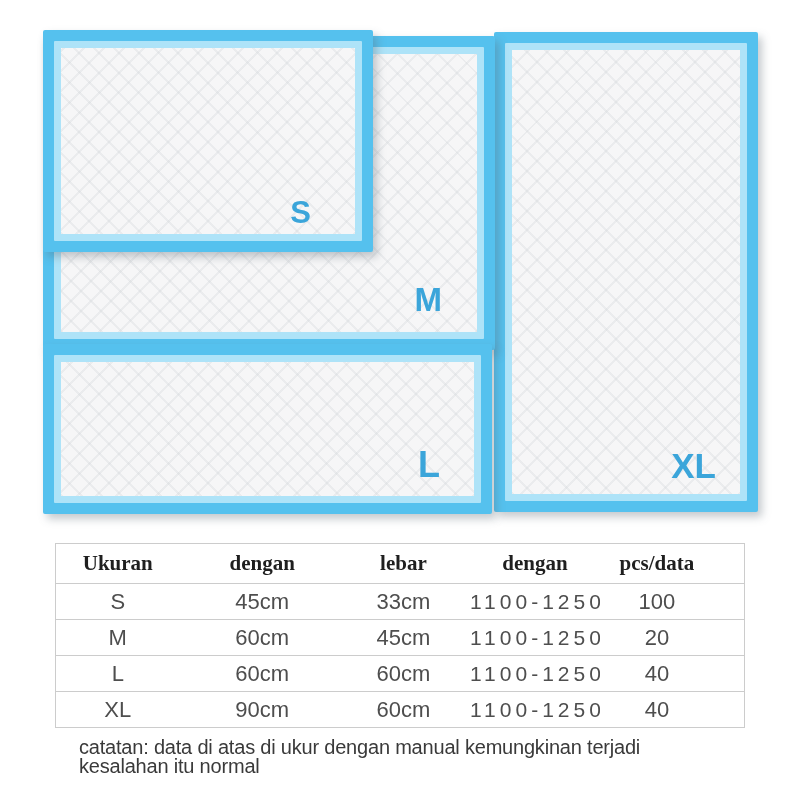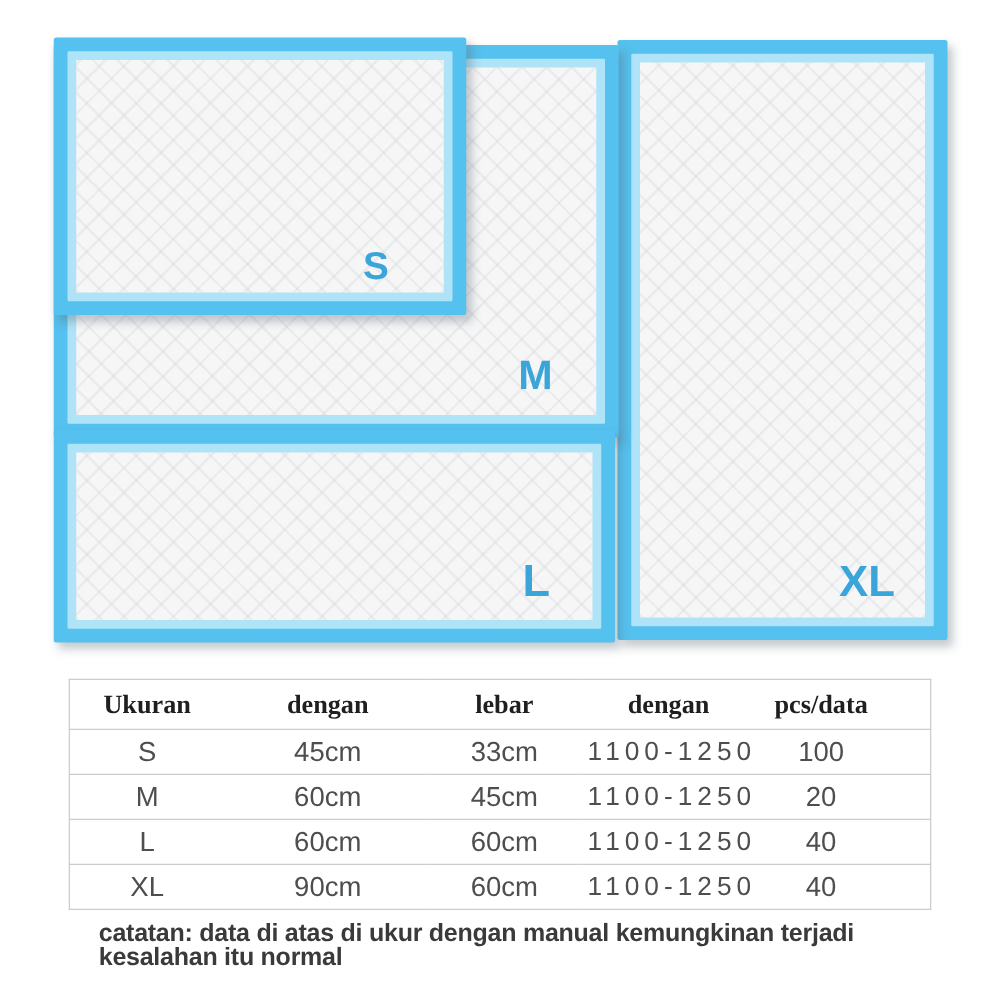--- a/index.html
+++ b/index.html
@@ -78,21 +78,21 @@
   .spec-table th:nth-child(5), .spec-table td:nth-child(5) { padding-right: 30px; }
   .spec-table td.berat { letter-spacing: 4px; font-size: 21px; }
 
   
   .note {
     position: absolute;
     left: 79px; top: 738px;
     width: 700px;
     font-size: 20px;
     line-height: 19px;
-    font-weight: bold;
+    font-weight: normal;
     color: #3a3a3a;
     white-space: pre-line;
     letter-spacing: -0.2px;
     z-index: 5;
   }
 </style>
 </head>
 <body>
 
 <div id="canvas">

